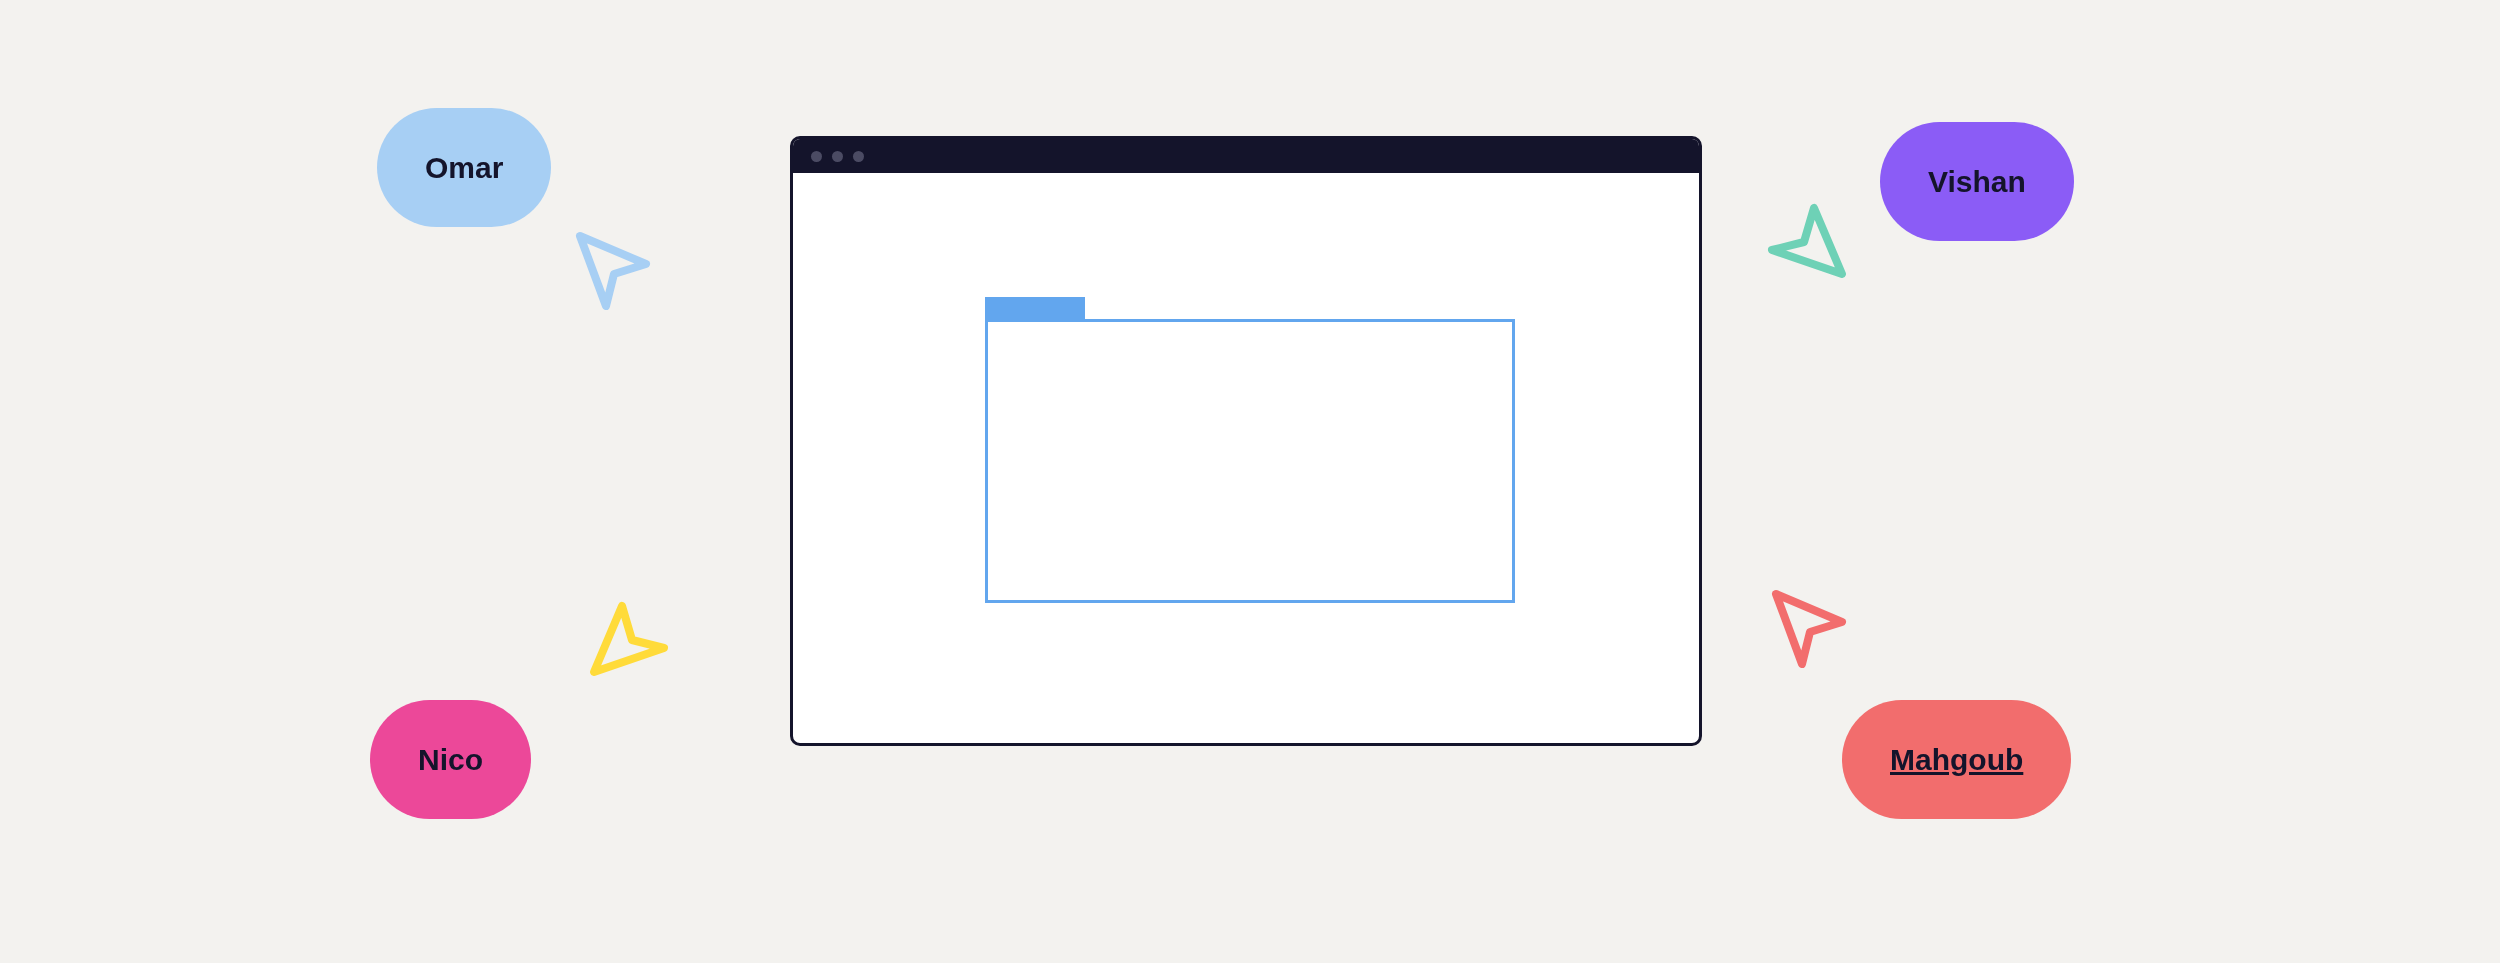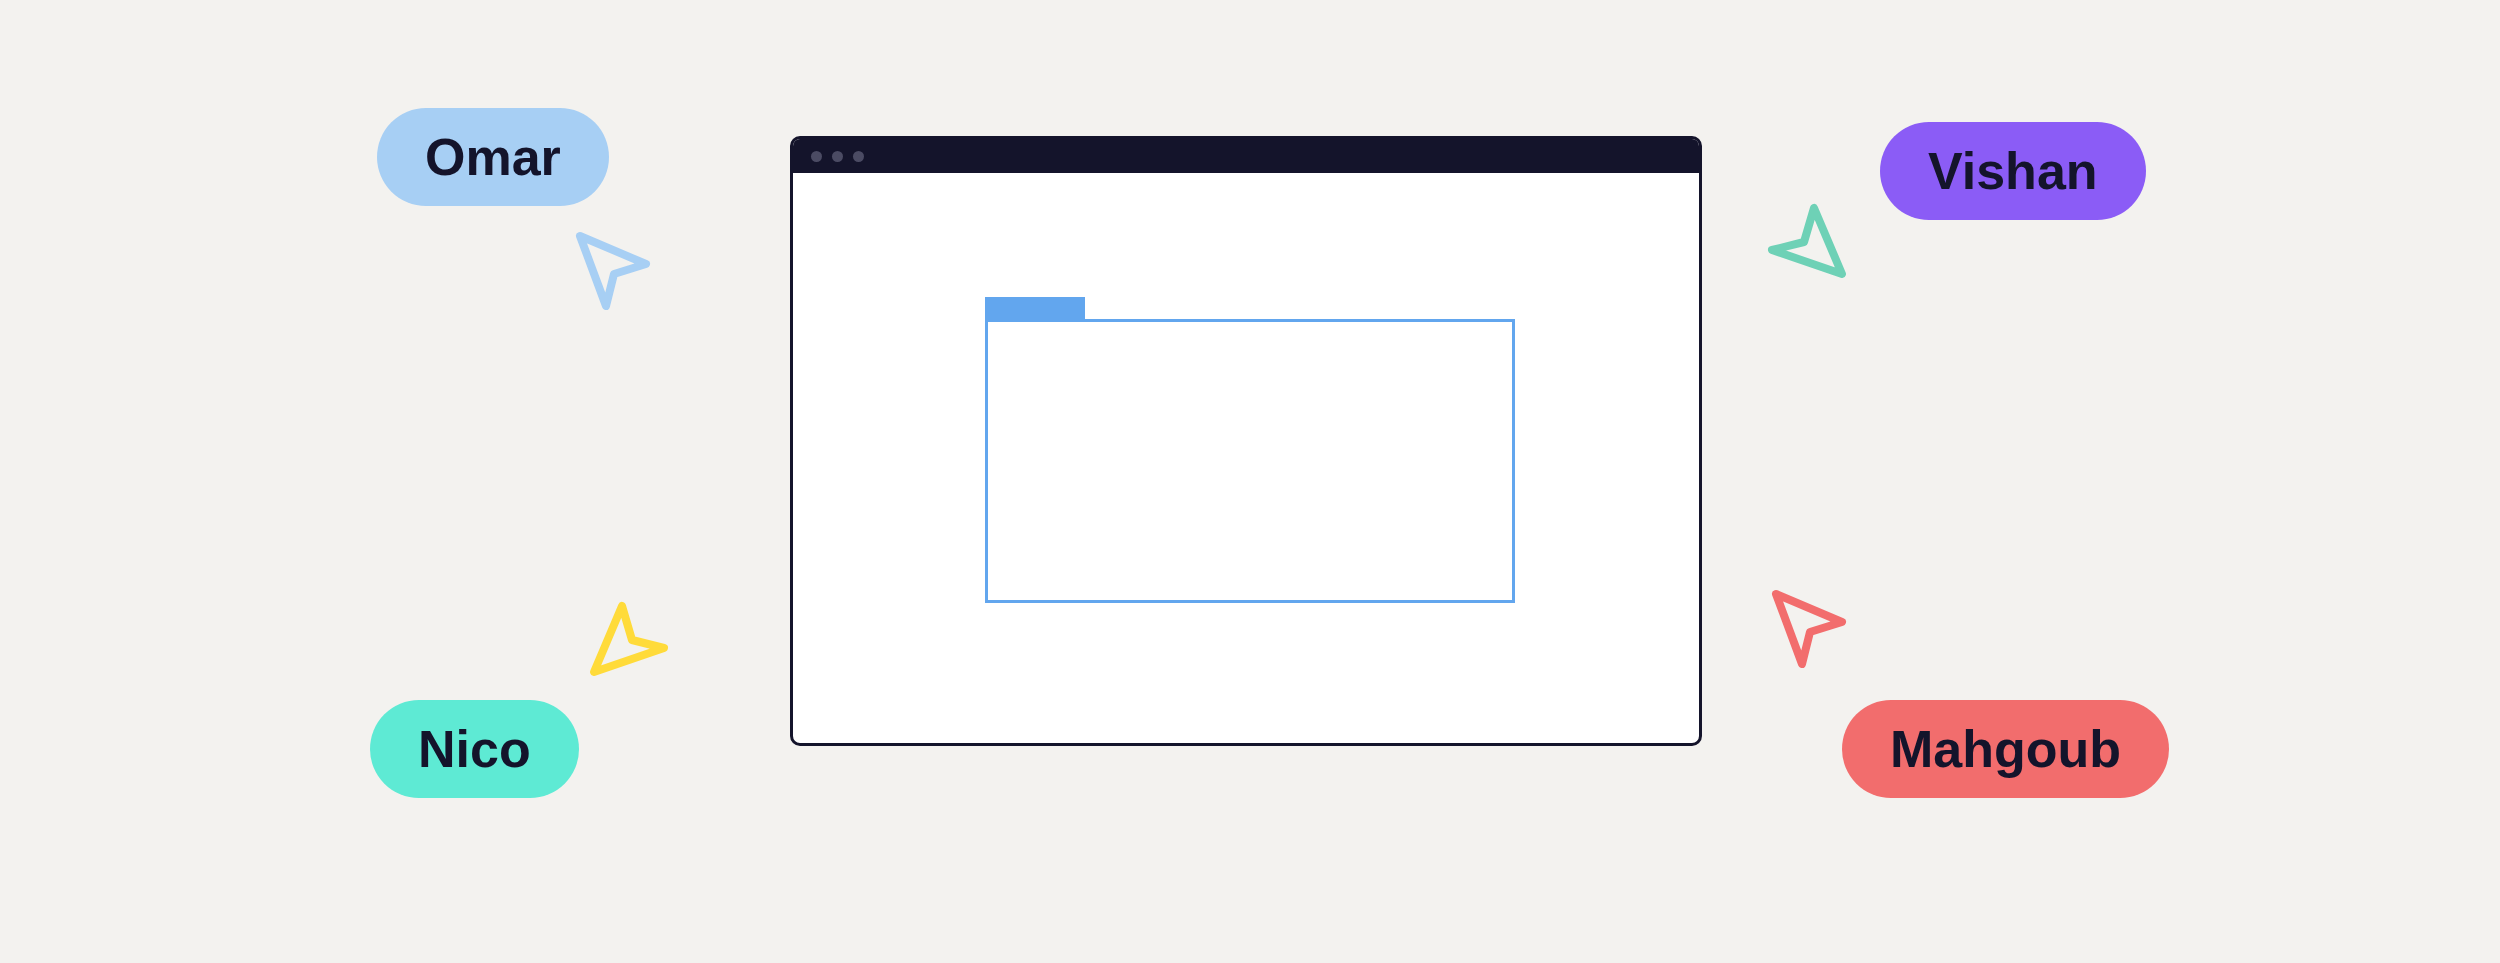--- a/index.html
+++ b/index.html
@@ -50,24 +50,24 @@
     border: 3px solid #62a6ee;
     background: #ffffff;
   }
   .user-pill {
     position: absolute;
     display: inline-flex;
     align-items: center;
     justify-content: center;
     border-radius: 999px;
     font-weight: 800;
-    font-size: 52px;
+    font-size: 30px;
     color: #14142b;
     padding: 0 48px;
-    height: 98px;
+    height: 119px;
     white-space: nowrap;
   }
   .cursor {
     position: absolute;
   }
 </style>
 </head>
 <body>
 
 <div class="canvas">
@@ -86,37 +86,37 @@
   </div>
 
   <div class="user-pill" style="left:377px; top:108px; background:#a7cff4;">
     <span>Omar</span>
   </div>
 
   <svg class="cursor" style="left:568px; top:224px; width:90px; height:90px;" viewBox="0 0 90 90">
     <path d="M12 12 L78 40 L46 50 L38 82 Z" fill="none" stroke="#a7cff4" stroke-width="8" stroke-linejoin="round" stroke-linecap="round"></path>
   </svg>
 
-  <div class="user-pill" style="left:370px; top:700px; background:#5eead4;">
+  <div class="user-pill" style="left:370px; top:700px; background:#ec4899;">
     <span>Nico</span>
   </div>
 
   <svg class="cursor" style="left:582px; top:594px; width:90px; height:90px;" viewBox="0 0 90 90">
     <path d="M12 78 L40 12 L50 46 L82 54 Z" fill="none" stroke="#ffdb3a" stroke-width="8" stroke-linejoin="round" stroke-linecap="round"></path>
   </svg>
 
   <div class="user-pill" style="left:1880px; top:122px; background:#8b5cf6;">
     <span>Vishan</span>
   </div>
 
   <svg class="cursor" style="left:1764px; top:196px; width:90px; height:90px;" viewBox="0 0 90 90">
     <path d="M78 78 L50 12 L40 46 L8 54 Z" fill="none" stroke="#6ed1b6" stroke-width="8" stroke-linejoin="round" stroke-linecap="round"></path>
   </svg>
 
-  <div class="user-pill" style="left:1842px; top:700px; background:#f26d6d;">
+  <div class="user-pill" style="left:1842px; top:700px; background:#f26d6d;text-decoration:underline;">
     <span>Mahgoub</span>
   </div>
 
   <svg class="cursor" style="left:1764px; top:582px; width:90px; height:90px;" viewBox="0 0 90 90">
     <path d="M12 12 L78 40 L46 50 L38 82 Z" fill="none" stroke="#f26d6d" stroke-width="8" stroke-linejoin="round" stroke-linecap="round"></path>
   </svg>
 
 </div>
 
 </body></html>

